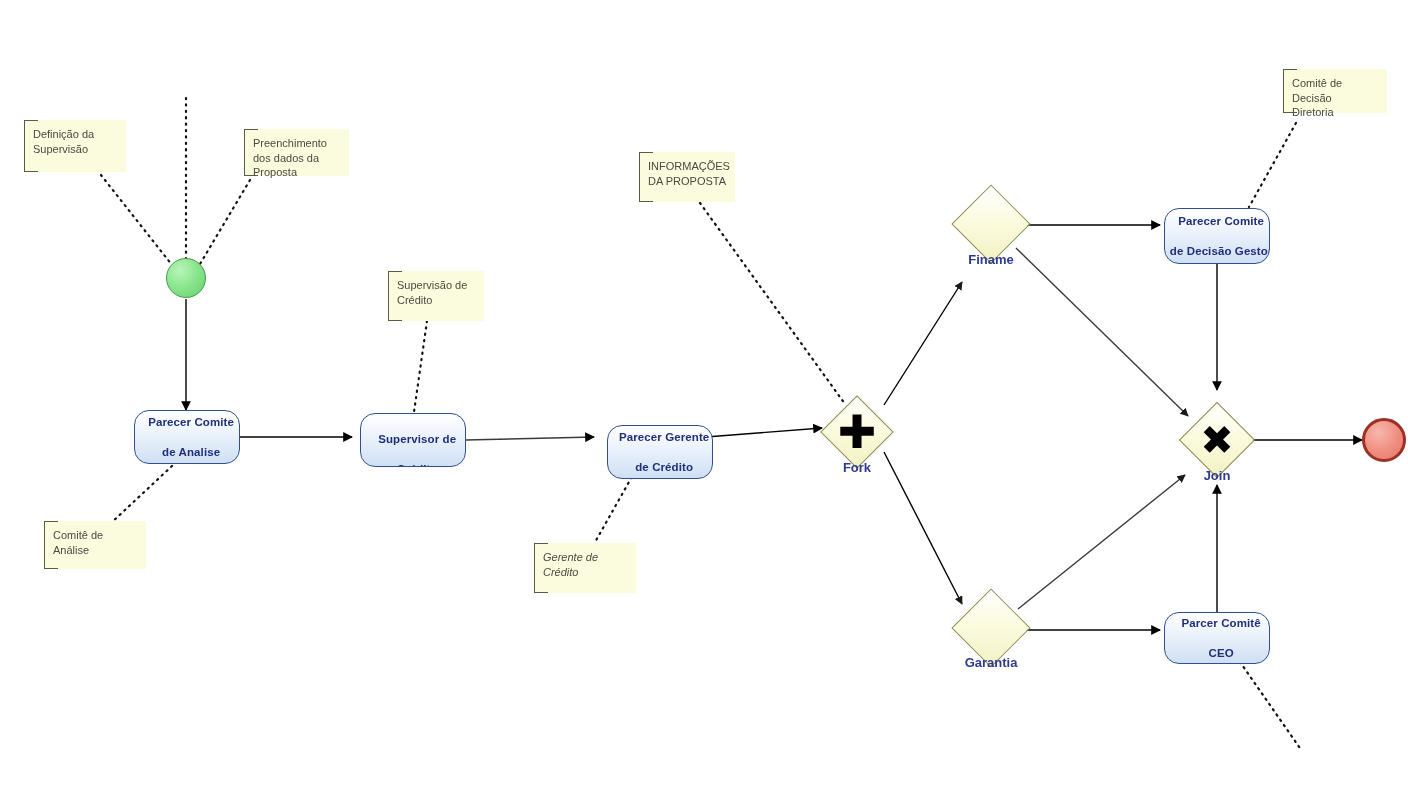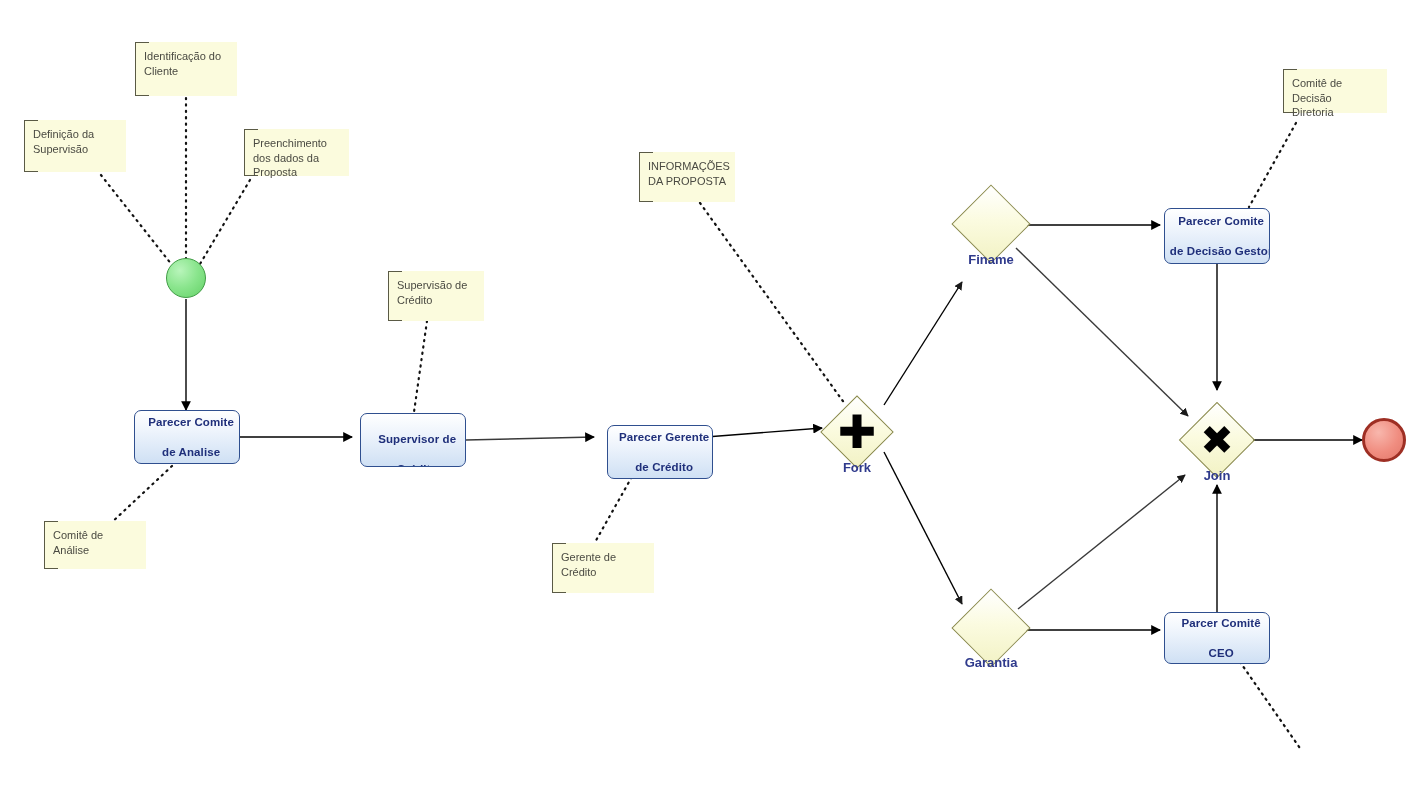--- a/index.html
+++ b/index.html
@@ -20,21 +20,21 @@
     left:0;top:0;
     width:1408px;height:804px;
     pointer-events:none;
   }
 
   
   .task{
     position:absolute;
     box-sizing:border-box;
     border:1px solid #2f4f8f;
-    border-radius:7px;
+    border-radius:15px;
     background:linear-gradient(to bottom,#ffffff 0%,#eef4fc 38%,#cfe0f4 100%);
     color:#1f2f7a;
     font-size:11.5px;
     font-weight:bold;
     line-height:15px;
     text-align:center;
     display:flex;
     align-items:center;
     justify-content:center;
     overflow:hidden;
@@ -215,27 +215,20 @@
   </div>
 
   <div class="note" style="left:24px;top:120px;width:102px;height:52px;">
     <div class="bracket"></div>
     <div class="ntext">
       <span>Definição da</span><br>
       <span>Supervisão</span>
     </div>
   </div>
 
-  <div class="note" style="left:135px;top:42px;width:102px;height:54px;">
-    <div class="bracket"></div>
-    <div class="ntext">
-      <span>Identificação do</span><br>
-      <span>Cliente</span>
-    </div>
-  </div>
 
   <div class="note" style="left:244px;top:129px;width:105px;height:47px;">
     <div class="bracket"></div>
     <div class="ntext">
       <span>Preenchimento</span><br>
       <span>dos dados da</span><br>
       <span>Proposta</span>
     </div>
   </div>
 
@@ -248,21 +241,21 @@
   </div>
 
   <div class="note" style="left:44px;top:521px;width:102px;height:48px;">
     <div class="bracket"></div>
     <div class="ntext">
       <span>Comitê de</span><br>
       <span>Análise</span>
     </div>
   </div>
 
-  <div class="note" style="left:552px;top:543px;width:102px;height:50px;">
+  <div class="note" style="left:534px;top:543px;width:102px;height:50px;font-style:italic;">
     <div class="bracket"></div>
     <div class="ntext">
       <span>Gerente de</span><br>
       <span>Crédito</span>
     </div>
   </div>
 
   <div class="note" style="left:639px;top:152px;width:96px;height:50px;">
     <div class="bracket"></div>
     <div class="ntext">

